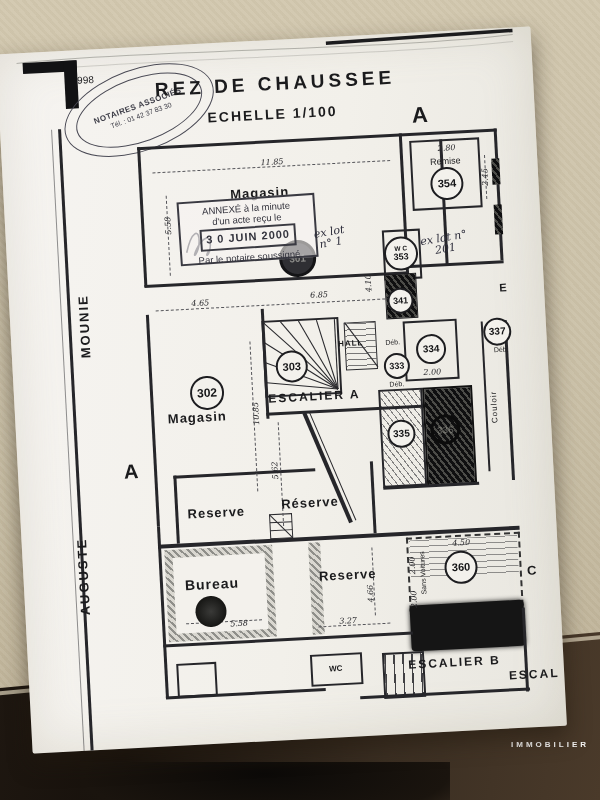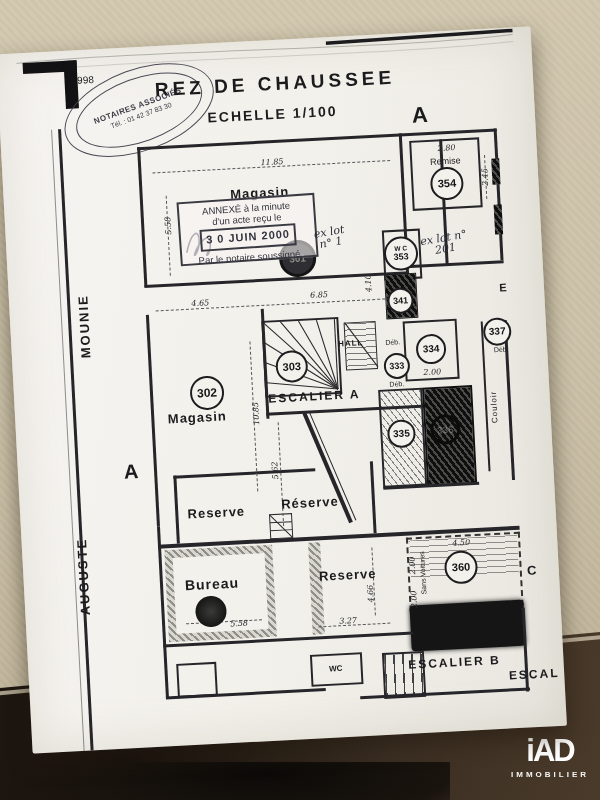--- a/index.html
+++ b/index.html
@@ -280,15 +280,14 @@
     <div>ex lot</div>
     <div>n° 1</div>
   </div>
   <div class="hand" style="left:438px;top:212px;">
     <div>ex lot n°</div>
     <div>201</div>
   </div>
 </div>
 
 <div class="logo">
-  <div class="brand"><span>iAD</span></div>
   <div class="cap">IMMOBILIER</div>
 </div>
 
 </body></html>

